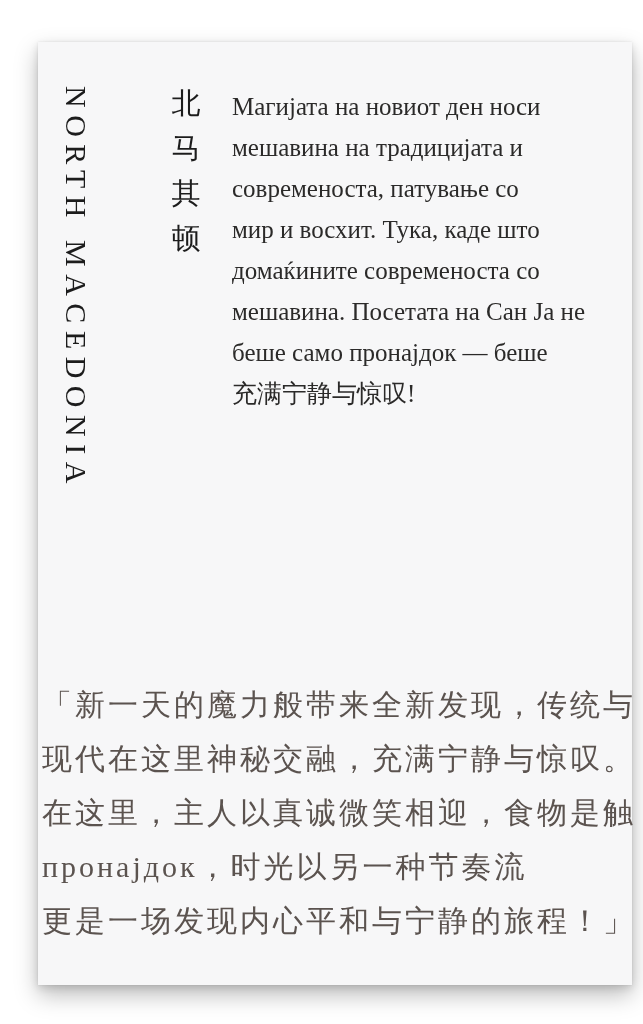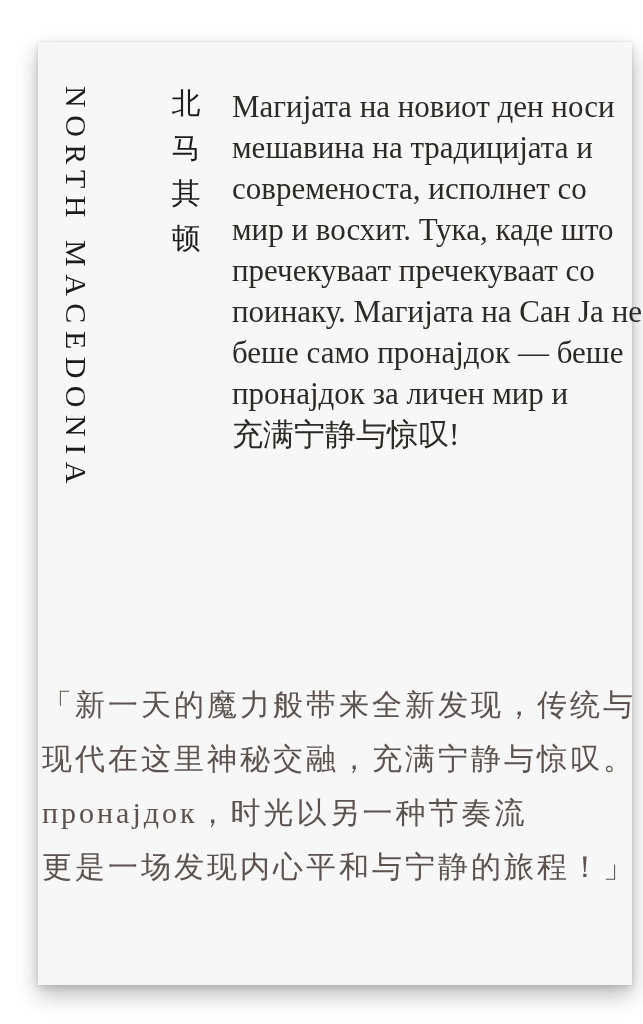--- a/index.html
+++ b/index.html
@@ -29,21 +29,21 @@
     color:var(--ink-title);white-space:nowrap;
   }
   
   .v-cjk{position:absolute;left:130px;top:47px;width:36px;color:var(--ink-title);}
   .v-cjk .tline{
     height:45px;line-height:1;font-size:29px;text-align:center;white-space:nowrap;
   }
   
   .mk-par{
     position:absolute;left:194px;top:44px;width:398px;
-    font-size:31px;line-height:41px;color:var(--ink-text);
+    font-size:25px;line-height:41px;color:var(--ink-text);
   }
   .mk-par .tline{white-space:nowrap;}
   
   .zh-par{
     position:absolute;left:4px;top:636px;width:586px;
     font-size:30px;line-height:54px;letter-spacing:3px;
     color:var(--ink-quote);
   }
   .zh-par .tline{white-space:nowrap;}
 </style>
@@ -58,30 +58,30 @@
     <div class="v-cjk">
         <div class="tline">北</div>
         <div class="tline">马</div>
         <div class="tline">其</div>
         <div class="tline">顿</div>
       </div>
 
     <div class="mk-par">
         <div class="tline">Магијата на новиот ден носи</div>
         <div class="tline">мешавина на традицијата и</div>
-        <div class="tline">современоста, исполнет со</div>
+        <div class="tline">современоста, патување со</div>
         <div class="tline">мир и восхит. Тука, каде што</div>
-        <div class="tline">пречекуваат пречекуваат со</div>
-        <div class="tline">поинаку. Магијата на Сан Ја не</div>
+        <div class="tline">домаќините современоста со</div>
+        <div class="tline">мешавина. Посетата на Сан Ја не</div>
         <div class="tline">беше само пронајдок — беше</div>
-        <div class="tline">пронајдок за личен мир и</div>
         <div class="tline">充满宁静与惊叹!</div>
       </div>
 
     <div class="zh-par">
         <div class="tline">「新一天的魔力般带来全新发现，传统与</div>
         <div class="tline">现代在这里神秘交融，充满宁静与惊叹。</div>
+        <div class="tline">在这里，主人以真诚微笑相迎，食物是触</div>
         <div class="tline">пронајдок，时光以另一种节奏流</div>
         <div class="tline">更是一场发现内心平和与宁静的旅程！」</div>
       </div>
 
   </div>
 </div>
 
 </body></html>

